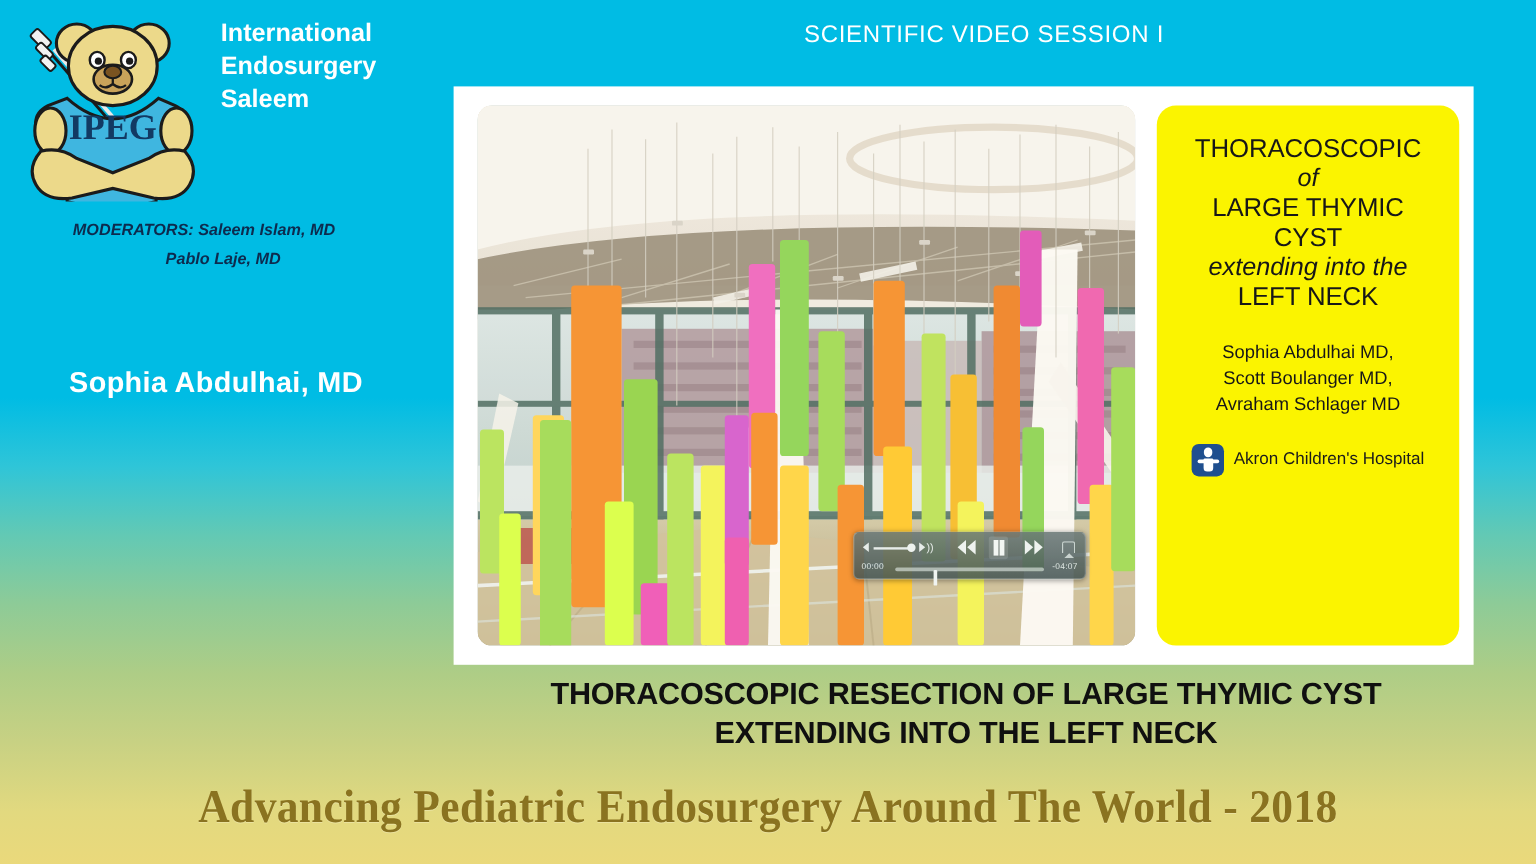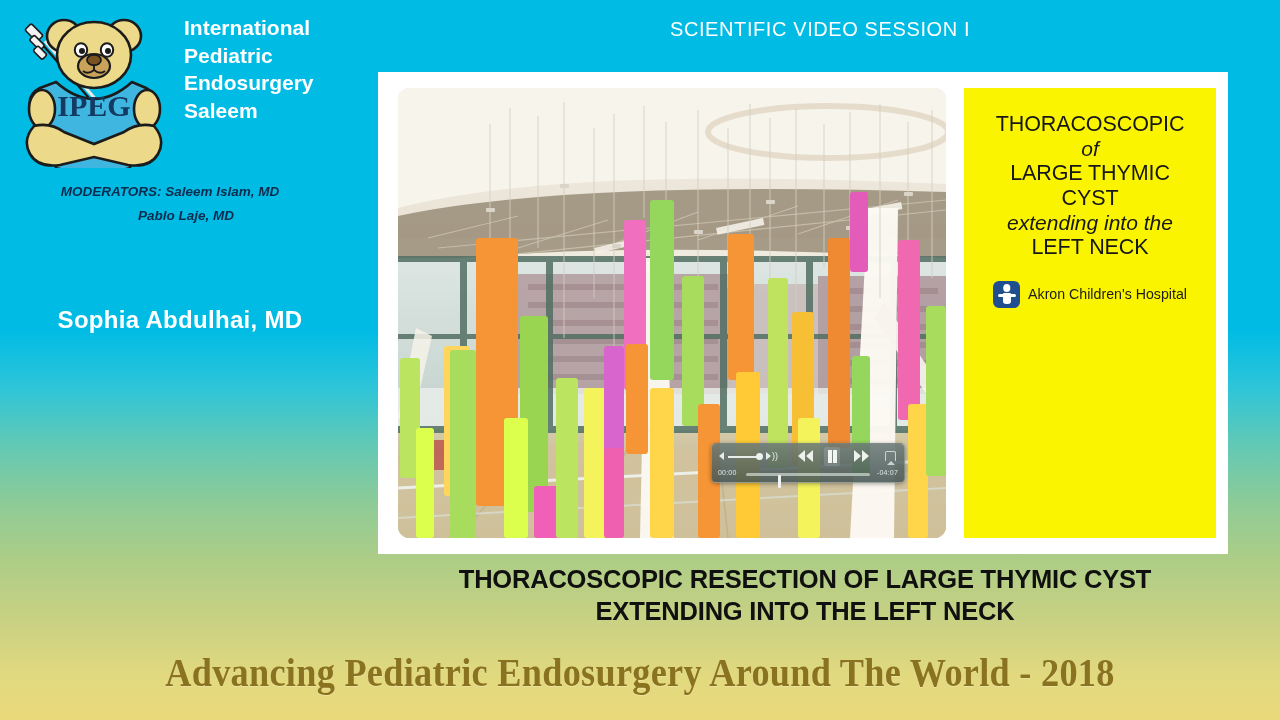--- a/index.html
+++ b/index.html
@@ -90,21 +90,21 @@
   .t-cur{ position:absolute; left:6px; top:3px; color:#dfe7e3; font-size:7px; letter-spacing:.2px; }
   .t-rem{ position:absolute; right:6px; top:3px; color:#dfe7e3; font-size:7px; letter-spacing:.2px; }
   .scrub{ position:absolute; left:34px; top:7px; right:34px; height:3px;
           background:rgba(230,238,234,.6); border-radius:2px; }
   .scrub-knob{ position:absolute; left:32px; top:2px; width:3px; height:13px;
           background:#f0f4f1; border-radius:1px; }
 
   
   .card{
     position:absolute; left:586px; top:16px; width:252px; height:450px;
-    background:#fbf400; border-radius:0; color:#171717;
+    background:#fbf400; border-radius:16px; color:#171717;
     padding:24px 10px 0; text-align:center;
   }
   .card .big{ font-size:21.5px; line-height:1.17; letter-spacing:-.1px; }
   .card .ital{ font-style:italic; font-size:21px; }
   .card .authors{ margin-top:22px; font-size:15.3px; line-height:1.46; }
   .akron{ margin-top:20px; display:flex; align-items:center; justify-content:center; gap:8px; }
   .akron-mark{ width:27px; height:27px; border-radius:6px; background:#1f4f8f;
                position:relative; flex:none; }
   .akron-head{ position:absolute; left:50%; top:3.5px; transform:translateX(-50%);
                width:7.5px; height:7.5px; border-radius:50%; background:#fff; }
@@ -167,21 +167,20 @@
       <ellipse cx="30" cy="101" rx="13" ry="19" fill="#ecd98a" stroke="#1b1b1b" stroke-width="2.6"></ellipse>
       <ellipse cx="135" cy="101" rx="13" ry="19" fill="#ecd98a" stroke="#1b1b1b" stroke-width="2.6"></ellipse>
 
       <path d="M22 118 q-12 14 -4 28 q8 14 30 11 l34 -8 34 8 q22 3 30 -11 q8 -14 -4 -28 q-16 -4 -30 6 l-30 12 -30 -12 q-14 -10 -30 -6 z" fill="#ecd98a" stroke="#1b1b1b" stroke-width="2.6"></path>
       <text x="82" y="108" font-family="Liberation Serif, serif" font-size="30" font-weight="bold" fill="#123a63" text-anchor="middle">IPEG</text>
     </svg>
   </div>
 
   <div class="ipeg-name">
     <div>International</div>
-    <div>Pediatric</div>
     <div>Endosurgery</div>
     <div>Saleem</div>
   </div>
 </div>
 
 <div class="moderators">
   <span>MODERATORS: Saleem Islam, MD</span>
   <span class="m2">Pablo Laje, MD</span>
 </div>
 
@@ -384,20 +383,25 @@
   </div>
 
   <div class="card">
     <div class="big">THORACOSCOPIC</div>
     <div class="ital">of</div>
     <div class="big">LARGE THYMIC</div>
     <div class="big">CYST</div>
     <div class="ital">extending into the</div>
     <div class="big">LEFT NECK</div>
 
+    <div class="authors">
+      <div>Sophia Abdulhai MD,</div>
+      <div>Scott Boulanger MD,</div>
+      <div>Avraham Schlager MD</div>
+    </div>
 
     <div class="akron">
       <div class="akron-mark">
         <div class="akron-head"></div>
         <div class="akron-arms"></div>
         <div class="akron-body"></div>
       </div>
       <div class="akron-txt">Akron Children's Hospital</div>
     </div>
   </div>

